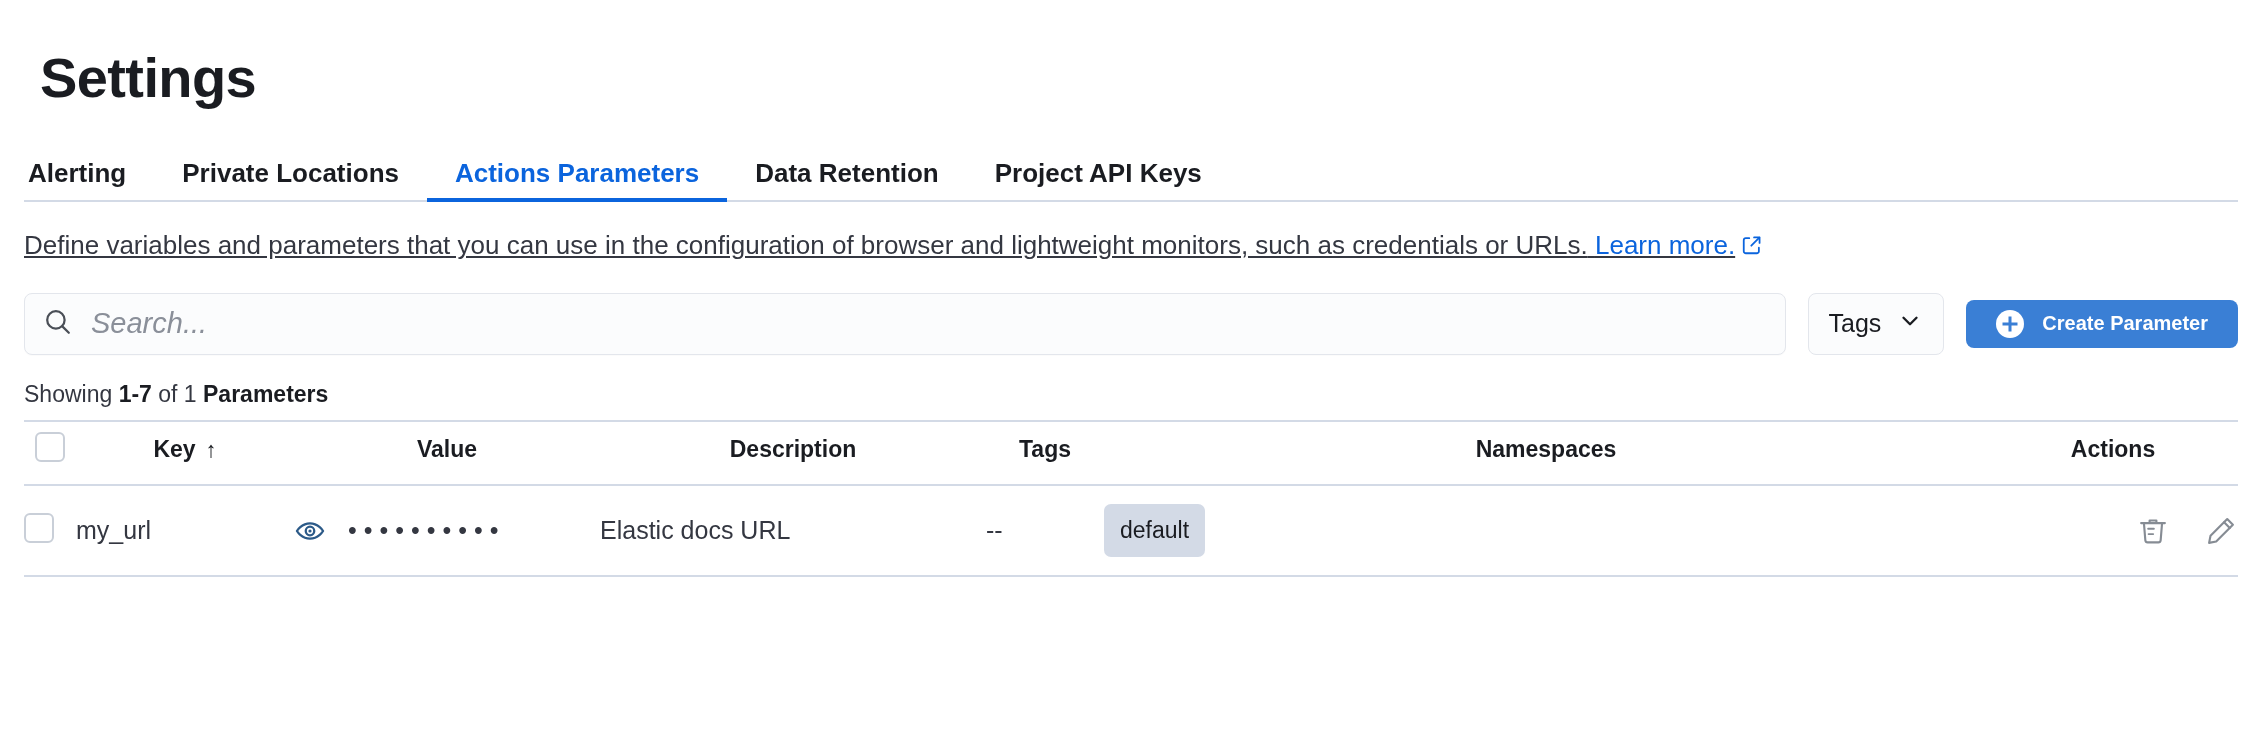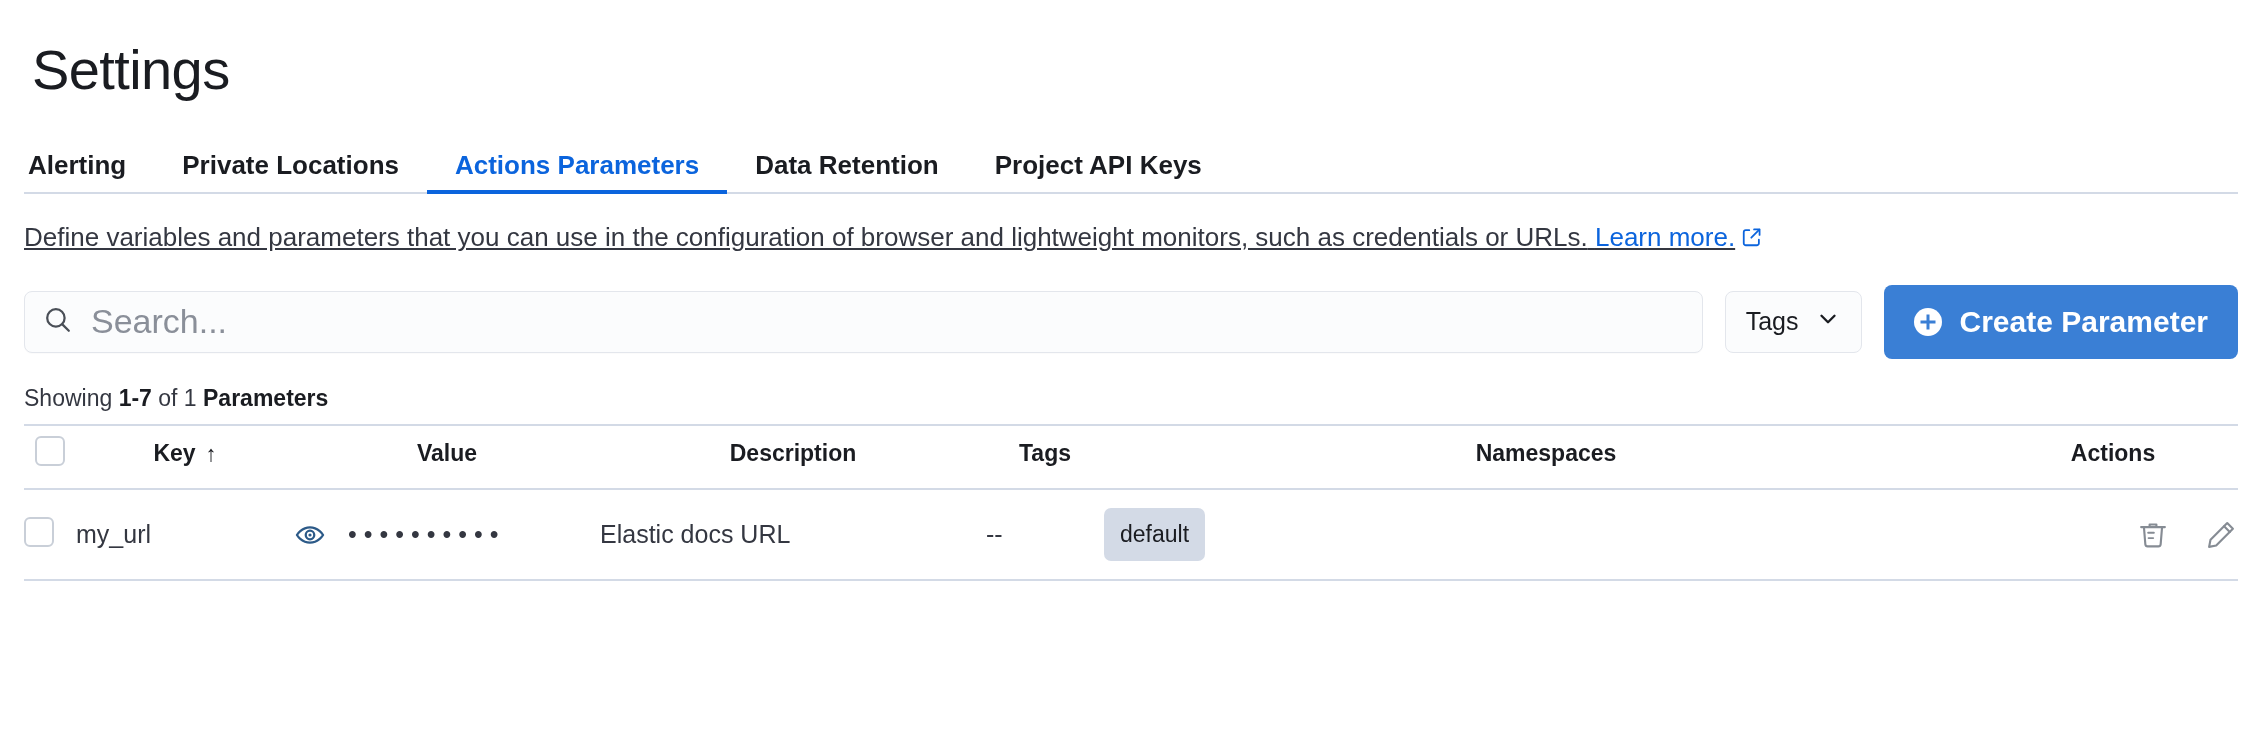--- a/index.html
+++ b/index.html
@@ -19,24 +19,24 @@
   .page {
     padding: 0 24px;
     width: 2262px;
     height: 754px;
     position: relative;
   }
 
   
   .page-title {
     font-size: 56px;
-    font-weight: 400;
+    font-weight: 700;
     letter-spacing: -0.6px;
     color: #1a1c21;
-    margin: 8px;
+    margin: 16px;
     padding-top: 30px;
     line-height: 1.15;
   }
 
   
   .tabs {
     display: flex;
     align-items: flex-end;
     gap: 0;
     margin-top: 34px;
@@ -103,23 +103,24 @@
     padding: 0 18px;
     gap: 16px;
     box-shadow: 0 1px 1px rgba(0,0,0,0.02);
   }
   .searchbox input {
     flex: 1;
     border: 0;
     outline: none;
     background: transparent;
     font-family: "Liberation Sans", sans-serif;
-    font-size: 34px;
+    font-size: 29px;
     color: #343741;
     height: 100%;
+    font-style: italic;
   }
   .searchbox input::placeholder { color: #8a8f99; }
 
   .tags-btn {
     height: 62px;
     min-width: 122px;
     background: #fbfcfd;
     border: 1px solid #e3e6ec;
     border-radius: 8px;
     display: flex;
@@ -127,31 +128,31 @@
     justify-content: center;
     gap: 16px;
     padding: 0 20px;
     font-size: 25px;
     font-weight: 400;
     color: #1a1c21;
     cursor: pointer;
   }
 
   .create-btn {
-    height: 74px;
+    height: 48px;
     background: #3a7fd5;
     border: none;
     border-radius: 8px;
     display: flex;
     align-items: center;
     gap: 18px;
     padding: 0 30px;
     color: #ffffff;
     font-family: "Liberation Sans", sans-serif;
-    font-size: 30px;
+    font-size: 20px;
     font-weight: 700;
     cursor: pointer;
     white-space: nowrap;
   }
   .plus-icon {
     width: 28px; height: 28px;
     border-radius: 50%;
     background: #ffffff;
     position: relative;
     flex: none;

